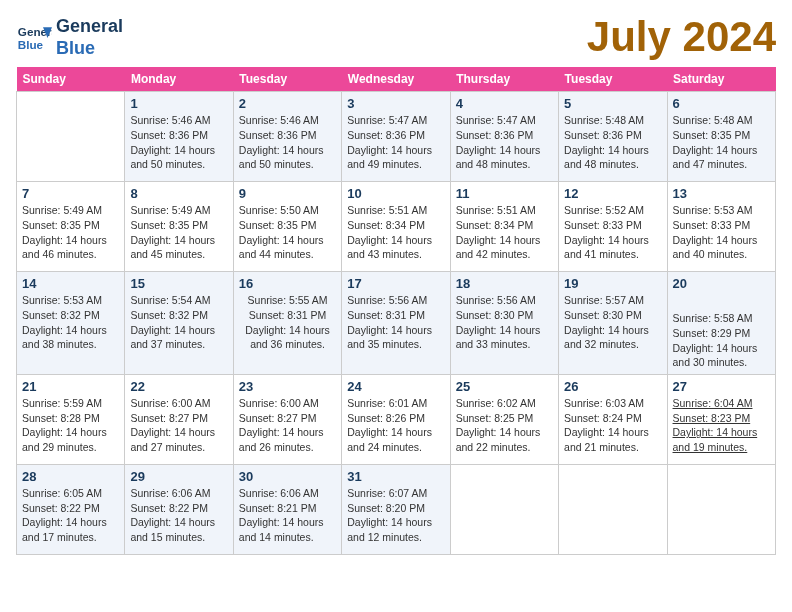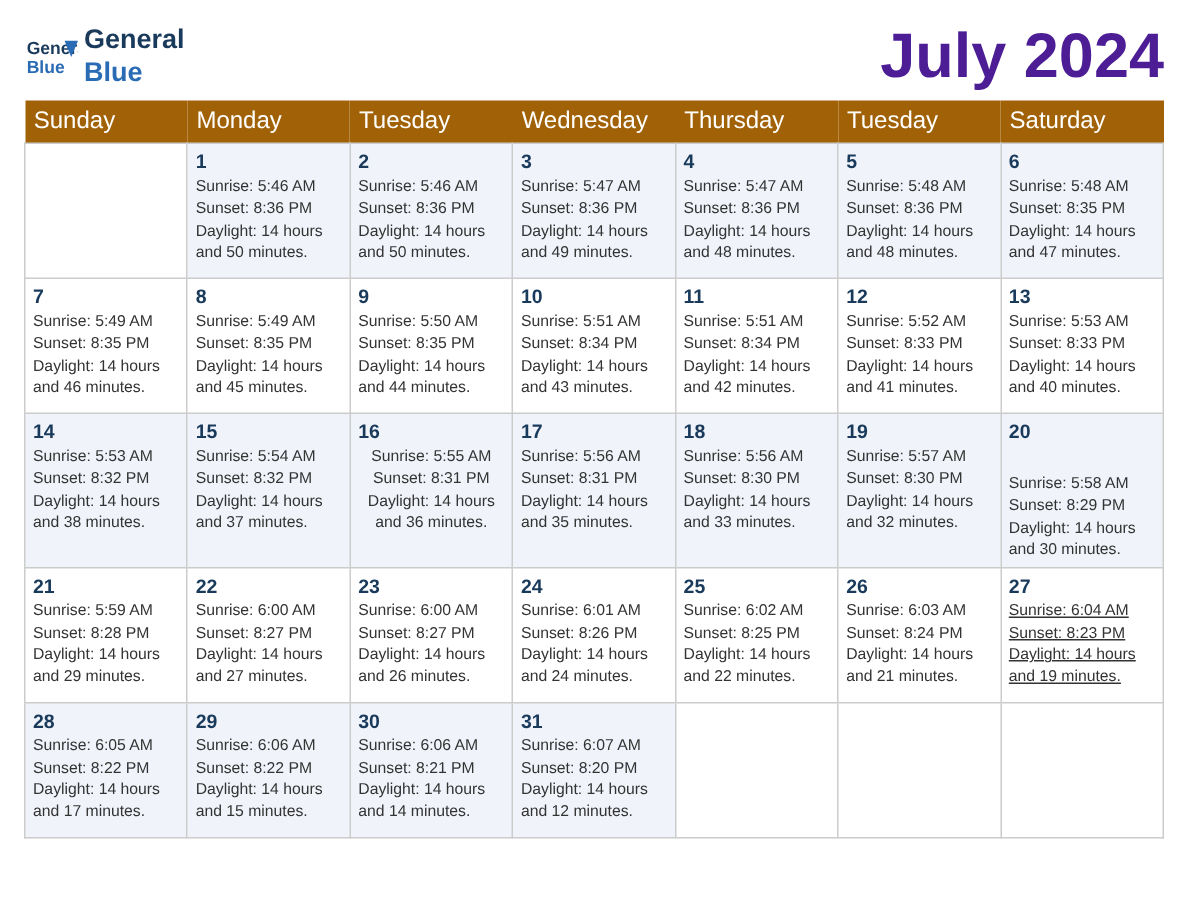--- a/index.html
+++ b/index.html
@@ -29,40 +29,40 @@
     }
     .logo-text span { display: block; }
     .logo-icon {
       width: 36px;
       height: 36px;
     }
     .title-block { text-align: right; }
     .month-title {
       font-size: 42px;
       font-weight: bold;
-      color: #4c1d95;
+      color: #a16207;
       line-height: 1;
     }
     .location {
       font-size: 15px;
       color: #444;
       margin-top: 2px;
     }
     table {
       width: 100%;
       border-collapse: collapse;
       font-size: 11px;
     }
     thead tr th {
-      background-color: #a16207;
+      background-color: #ec4899;
       color: #fff;
       text-align: left;
       padding: 5px 6px;
-      font-size: 16px;
-      font-weight: normal;
+      font-size: 12px;
+      font-weight: bold;
     }
     tbody tr td {
       border: 1px solid #ccc;
       vertical-align: top;
       padding: 4px 5px;
       width: 107px;
       min-height: 80px;
       height: 90px;
     }
     tbody tr:nth-child(odd) { background-color: #f0f4fa; }

